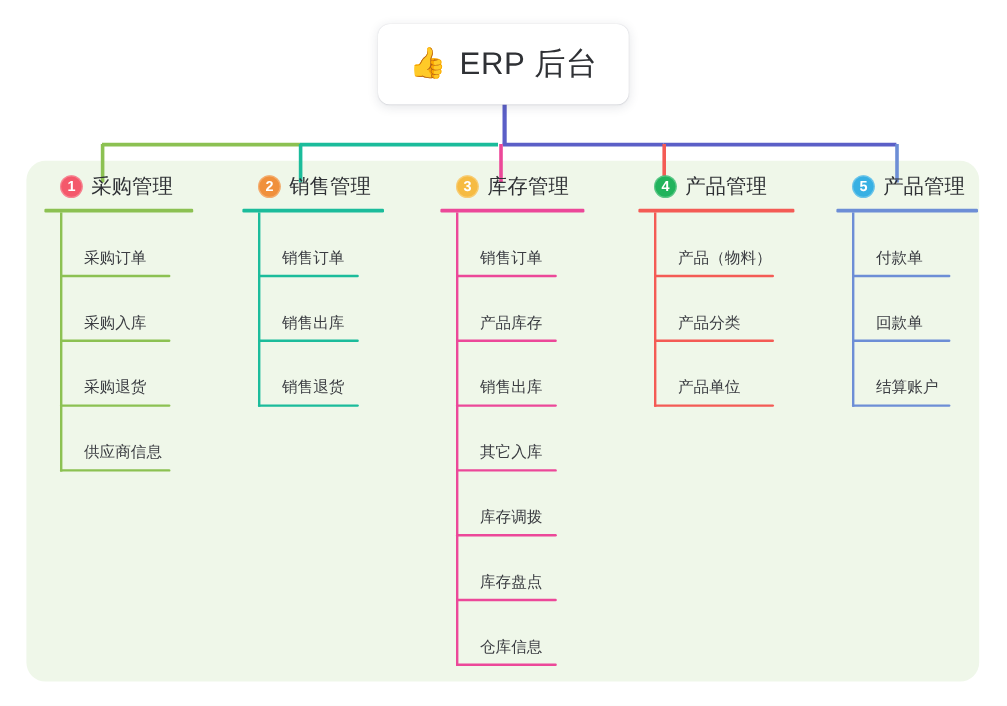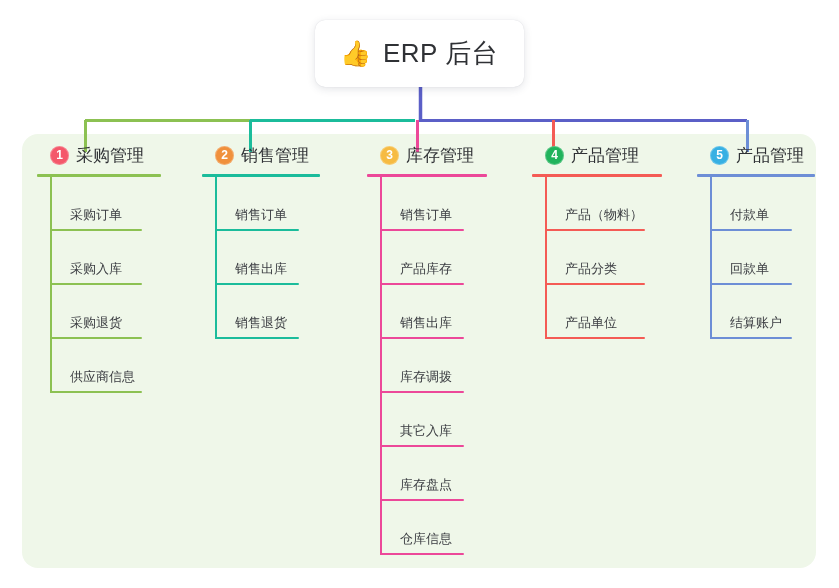--- a/index.html
+++ b/index.html
@@ -230,25 +230,25 @@
         </div>
         <div class="item">
           <span class="item-label">产品库存</span>
           <div class="item-rule" style="background: rgb(236, 72, 153); width: 84px;"></div>
         </div>
         <div class="item">
           <span class="item-label">销售出库</span>
           <div class="item-rule" style="background: rgb(236, 72, 153); width: 84px;"></div>
         </div>
         <div class="item">
+          <span class="item-label">其它入库</span>
+          <div class="item-rule" style="background: rgb(236, 72, 153); width: 84px;"></div>
+        </div>
+        <div class="item">
           <span class="item-label">库存调拨</span>
-          <div class="item-rule" style="background: rgb(236, 72, 153); width: 84px;"></div>
-        </div>
-        <div class="item">
-          <span class="item-label">其它入库</span>
           <div class="item-rule" style="background: rgb(236, 72, 153); width: 84px;"></div>
         </div>
         <div class="item">
           <span class="item-label">库存盘点</span>
           <div class="item-rule" style="background: rgb(236, 72, 153); width: 84px;"></div>
         </div>
         <div class="item">
           <span class="item-label">仓库信息</span>
           <div class="item-rule" style="background: rgb(236, 72, 153); width: 84px;"></div>
         </div>

